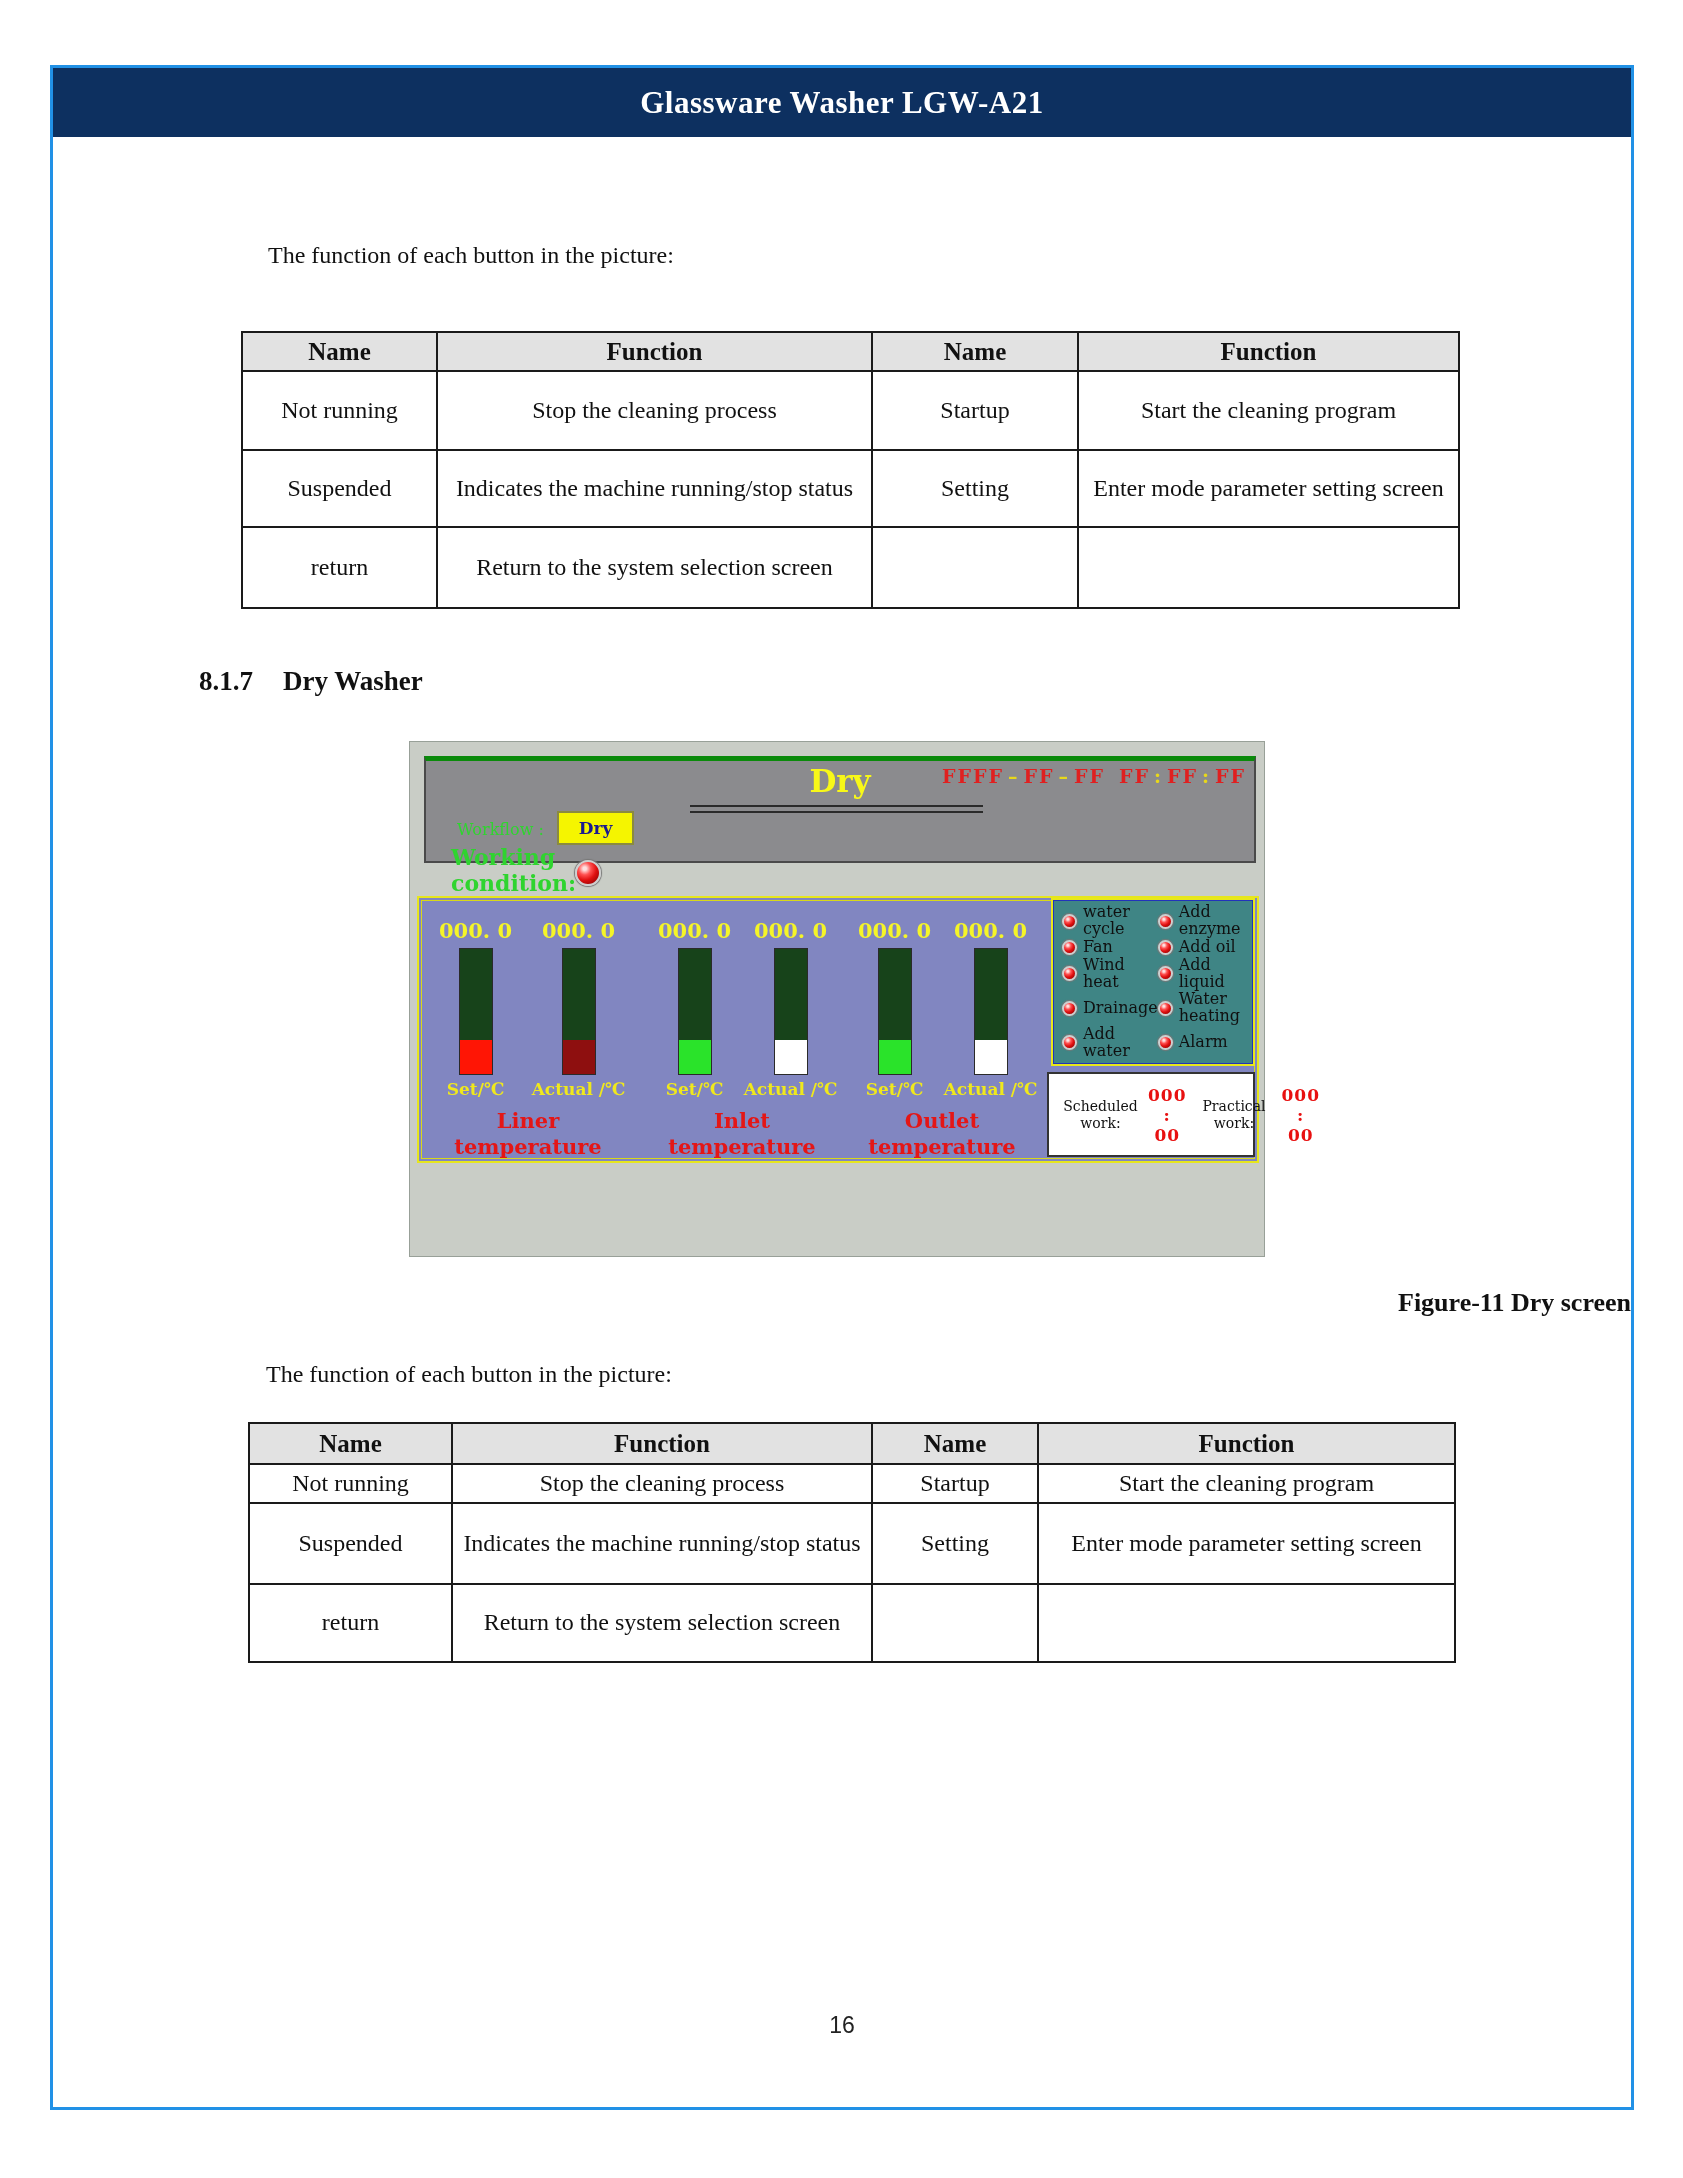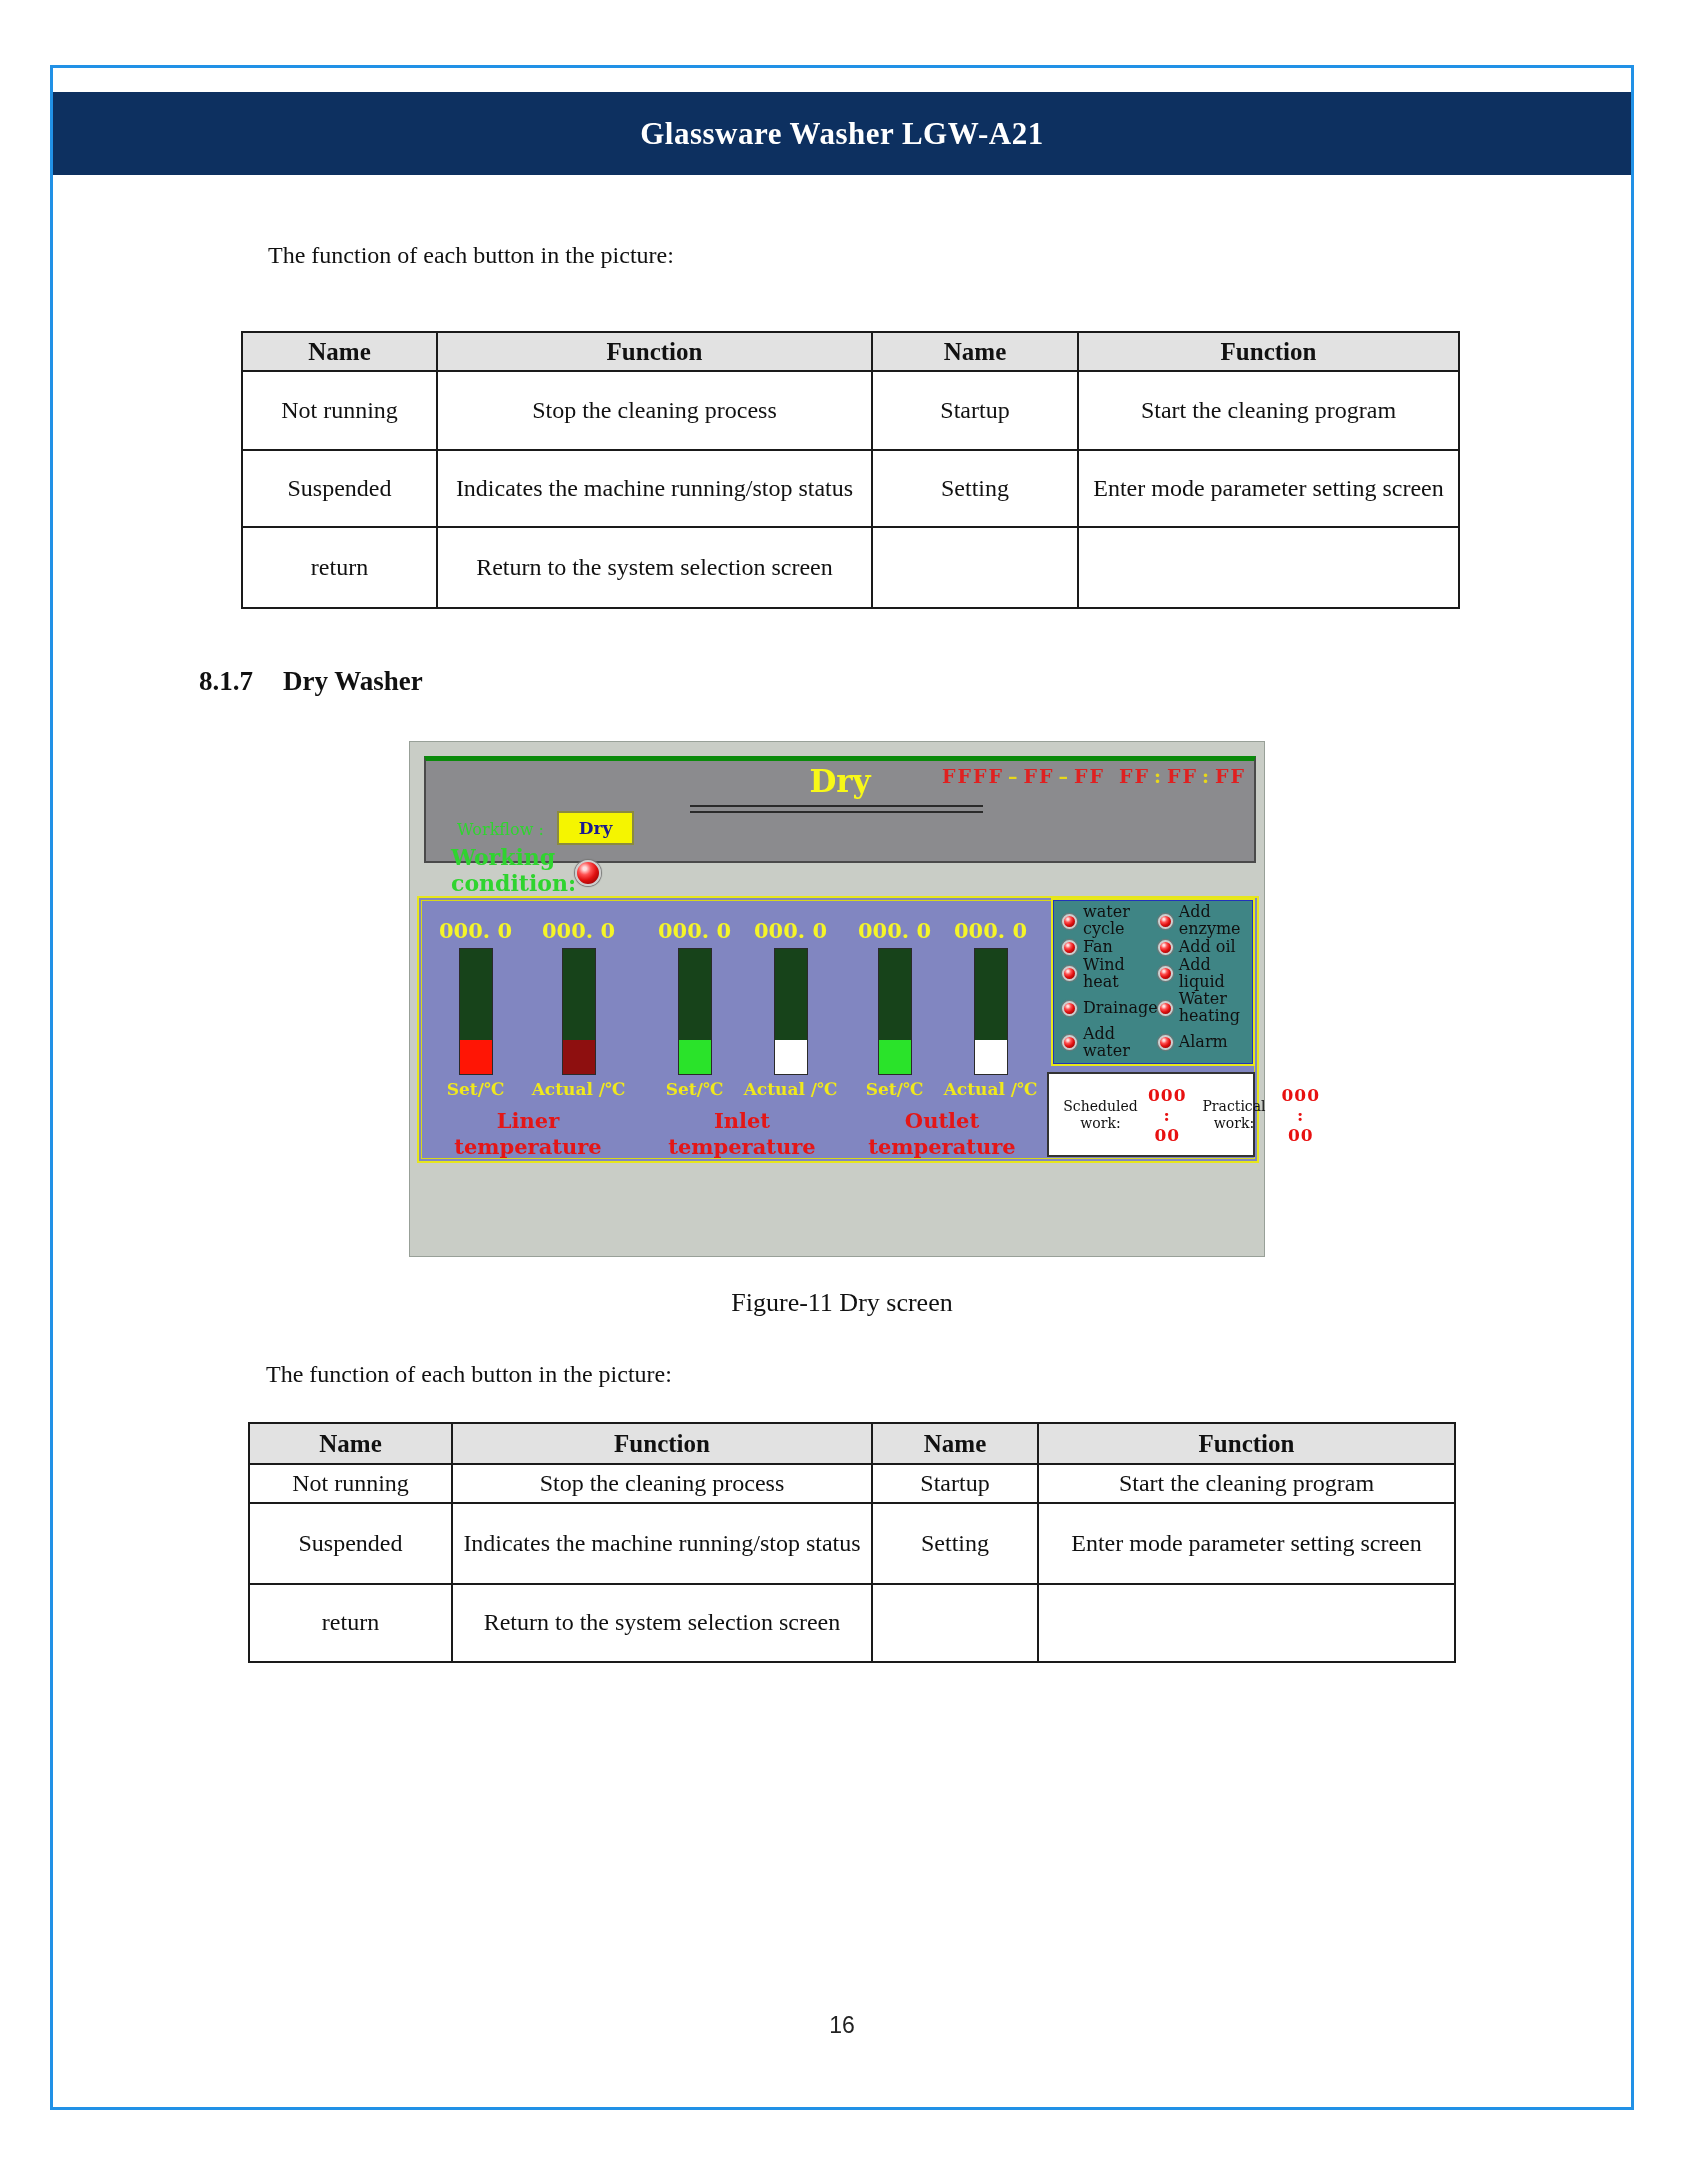--- a/index.html
+++ b/index.html
@@ -2,44 +2,44 @@
 <html><head>
 <meta charset="utf-8">
 <style>
   * { margin:0; padding:0; box-sizing:border-box; }
   html,body { width:1683px; height:2178px; background:#fff; overflow:hidden;
               font-family:"Liberation Serif", serif; }
   .frame { position:absolute; left:50px; top:65px; width:1584px; height:2045px;
            border:3px solid #2191e6; background:#fff; }
 
   
-  .header-bar { position:absolute; left:0; top:0; width:100%; height:83px;
-                background:#0d3060; display:flex; align-items:center; justify-content:center;margin-top:24px; }
+  .header-bar { position:absolute; left:0; top:0; width:100%; height:69px;
+                background:#0d3060; display:flex; align-items:center; justify-content:center; }
   .header-bar span { color:#ffffff; font-weight:bold; font-size:31px; letter-spacing:0.5px; }
 
   .intro { position:absolute; font-size:24px; color:#111; }
   .intro1 { left:215px; top:174px; }
   .intro2 { left:213px; top:1293px; }
 
   table.func-table { position:absolute; border-collapse:collapse; table-layout:fixed;
                      font-size:24px; color:#111; }
   table.t1 { left:188px; top:263px; width:1217px; }
   table.t2 { left:195px; top:1354px; width:1206px; }
   .func-table th, .func-table td { border:2px solid #1a1a1a; text-align:center;
                                    vertical-align:middle; line-height:1.32; padding:2px 6px; }
   .func-table th { background:#e2e2e2; font-weight:bold; font-size:25px; }
   .t1 tr.hdr { height:38px; } .t1 tr.r0 { height:79px; } .t1 tr.r1 { height:77px; } .t1 tr.r2 { height:81px; }
   .t2 tr.hdr { height:41px; } .t2 tr.r0 { height:39px; } .t2 tr.r1 { height:81px; } .t2 tr.r2 { height:78px; }
 
   .section-heading { position:absolute; left:146px; top:598px; font-size:27px;
                      font-weight:bold; color:#111; }
   .section-heading .num { margin-right:30px; }
 
-  .figure-caption { position:absolute; left:0; top:1220px; width:100%; text-align:center;
-                    font-weight:normal; font-size:26px; color:#111; }
+  .figure-caption { position:absolute; left:0; top:1220px; width:100%; text-align:right;
+                    font-weight:bold; font-size:26px; color:#111; }
   .page-number { position:absolute; left:0; top:1944px; width:100%; text-align:center;
                  font-family:"Liberation Sans", sans-serif; font-size:23px; color:#222; }
 
   
   .dry-screen { position:absolute; left:356px; top:673px; width:856px; height:516px;
                 background:#c9cdc6; border:1px solid #98a098;
                 font-family:"DejaVu Serif","DejaVu Sans",serif; }
 
   .hmi-top { position:absolute; left:14px; top:14px; width:832px; height:107px;
              background:#8b8b8e; border:2px solid #4a4a4a; border-top:5px solid #0a8a0a; }

